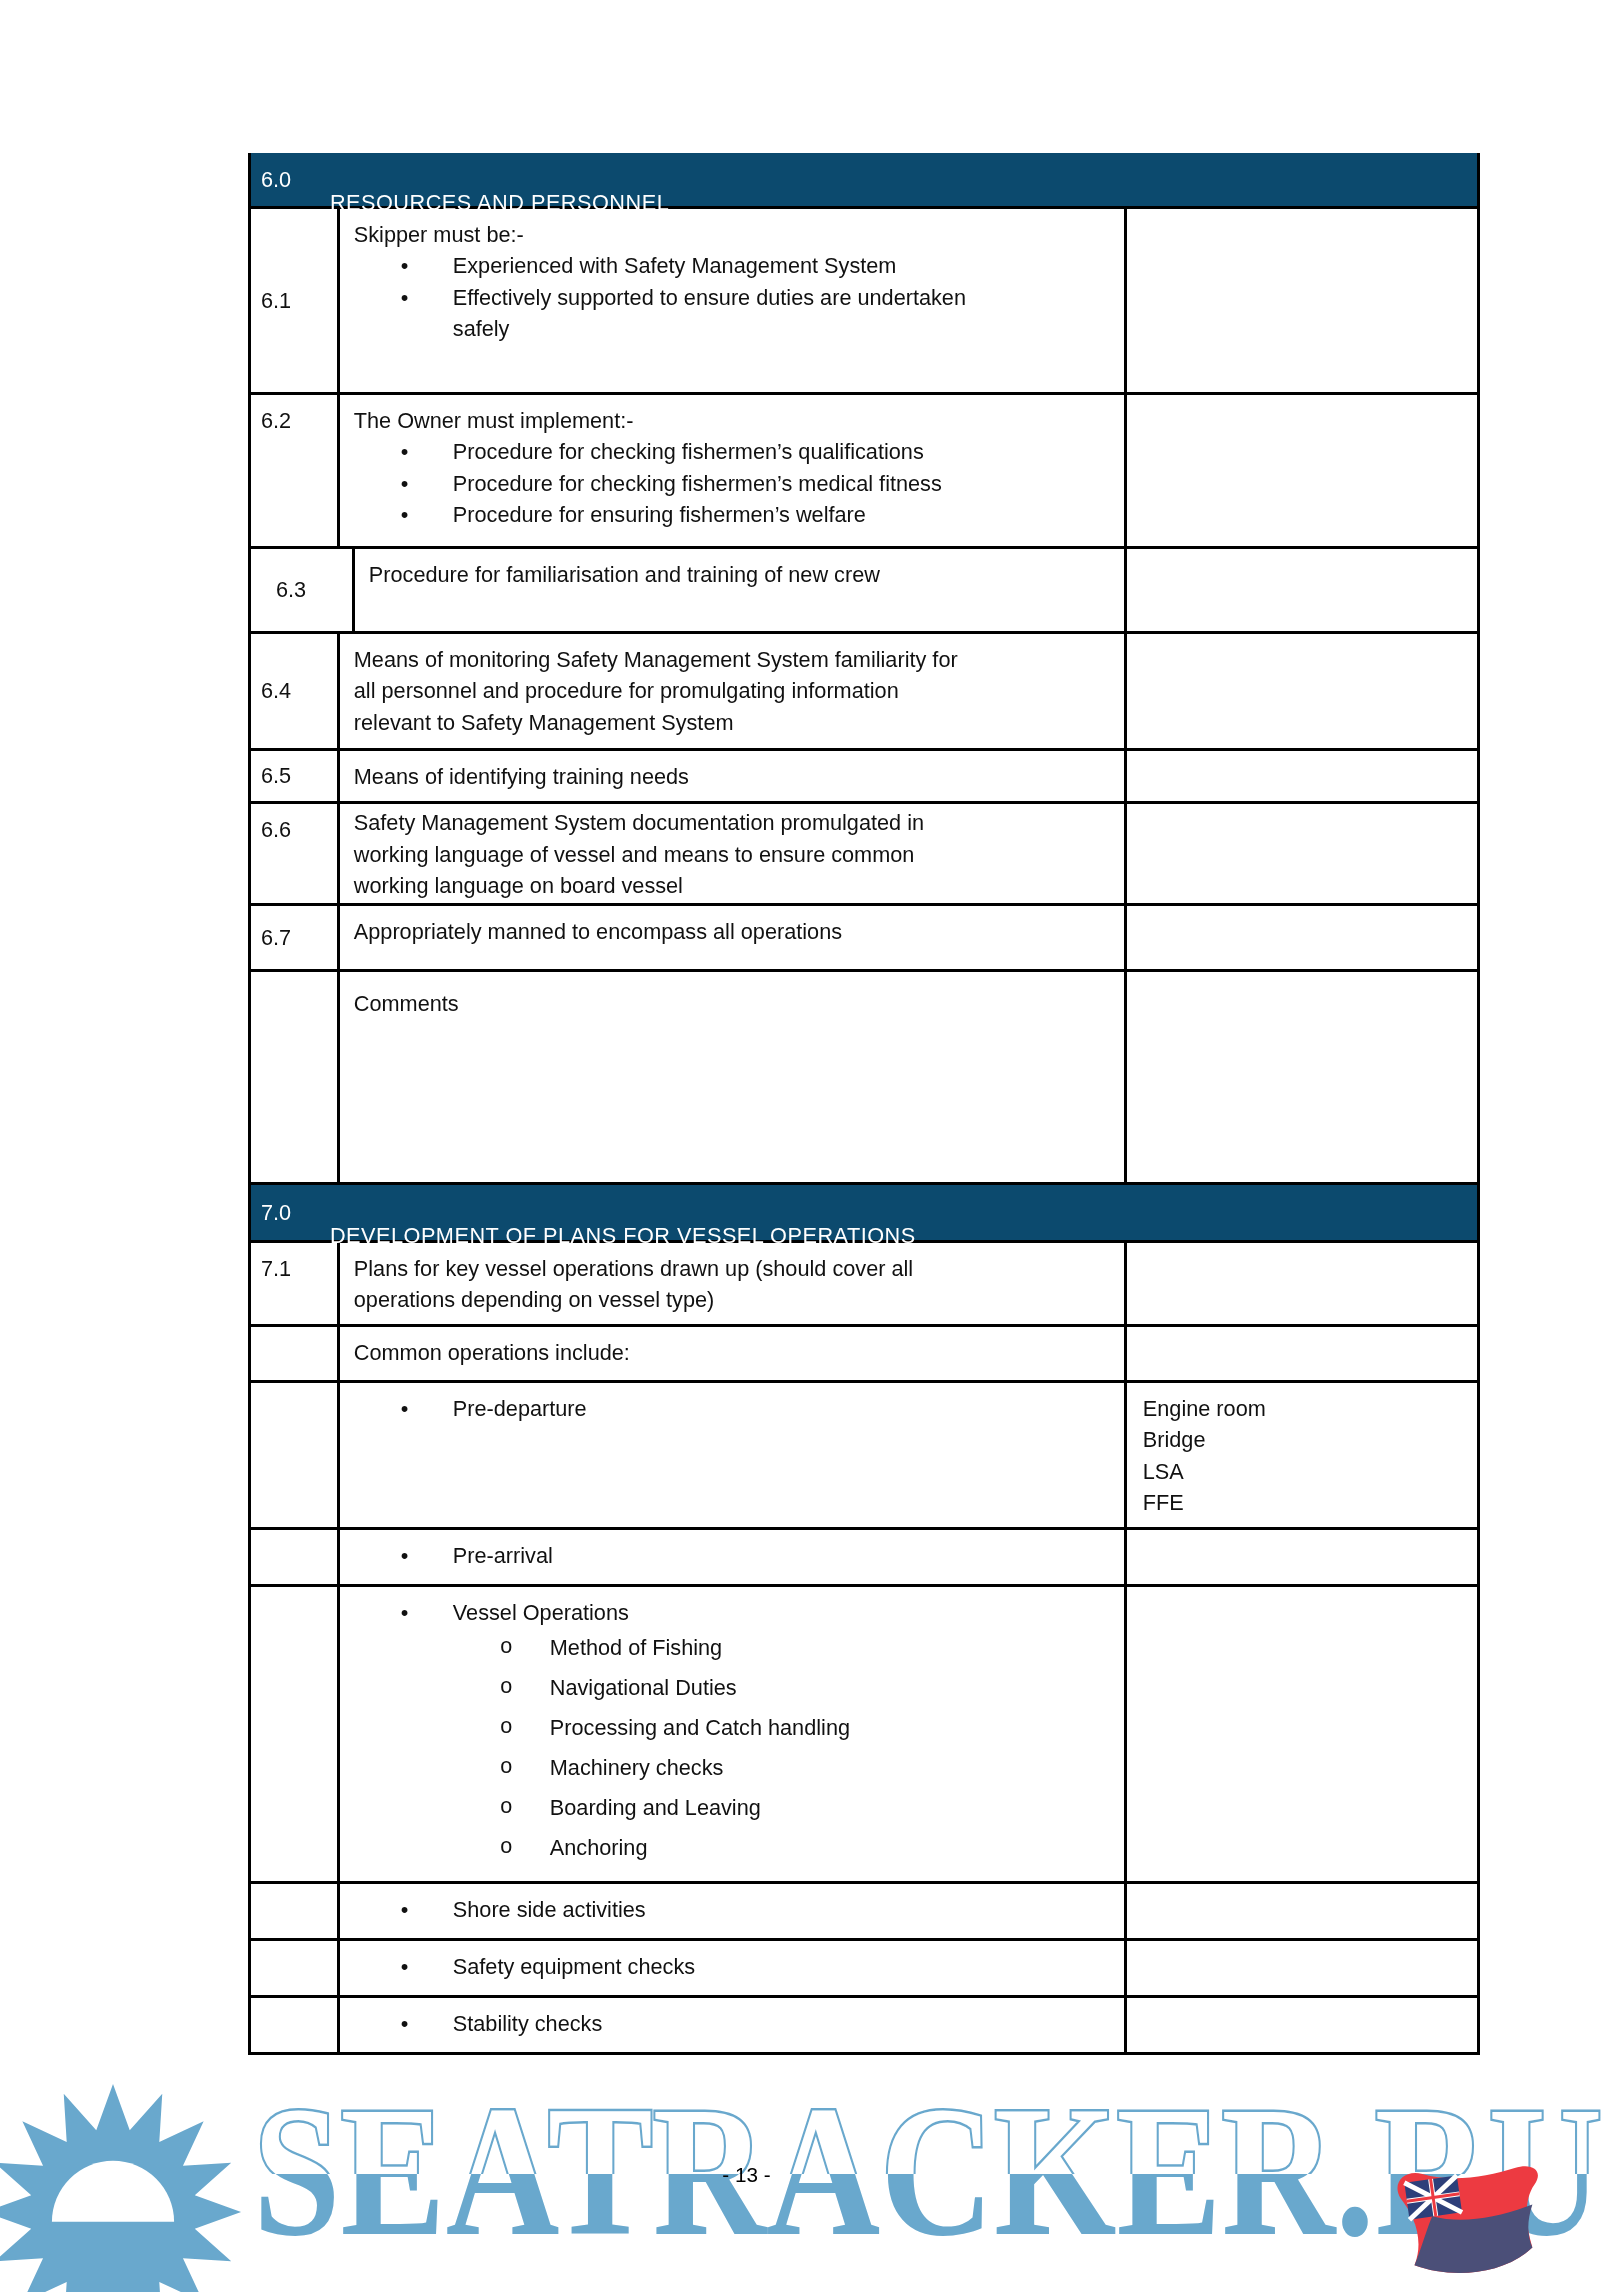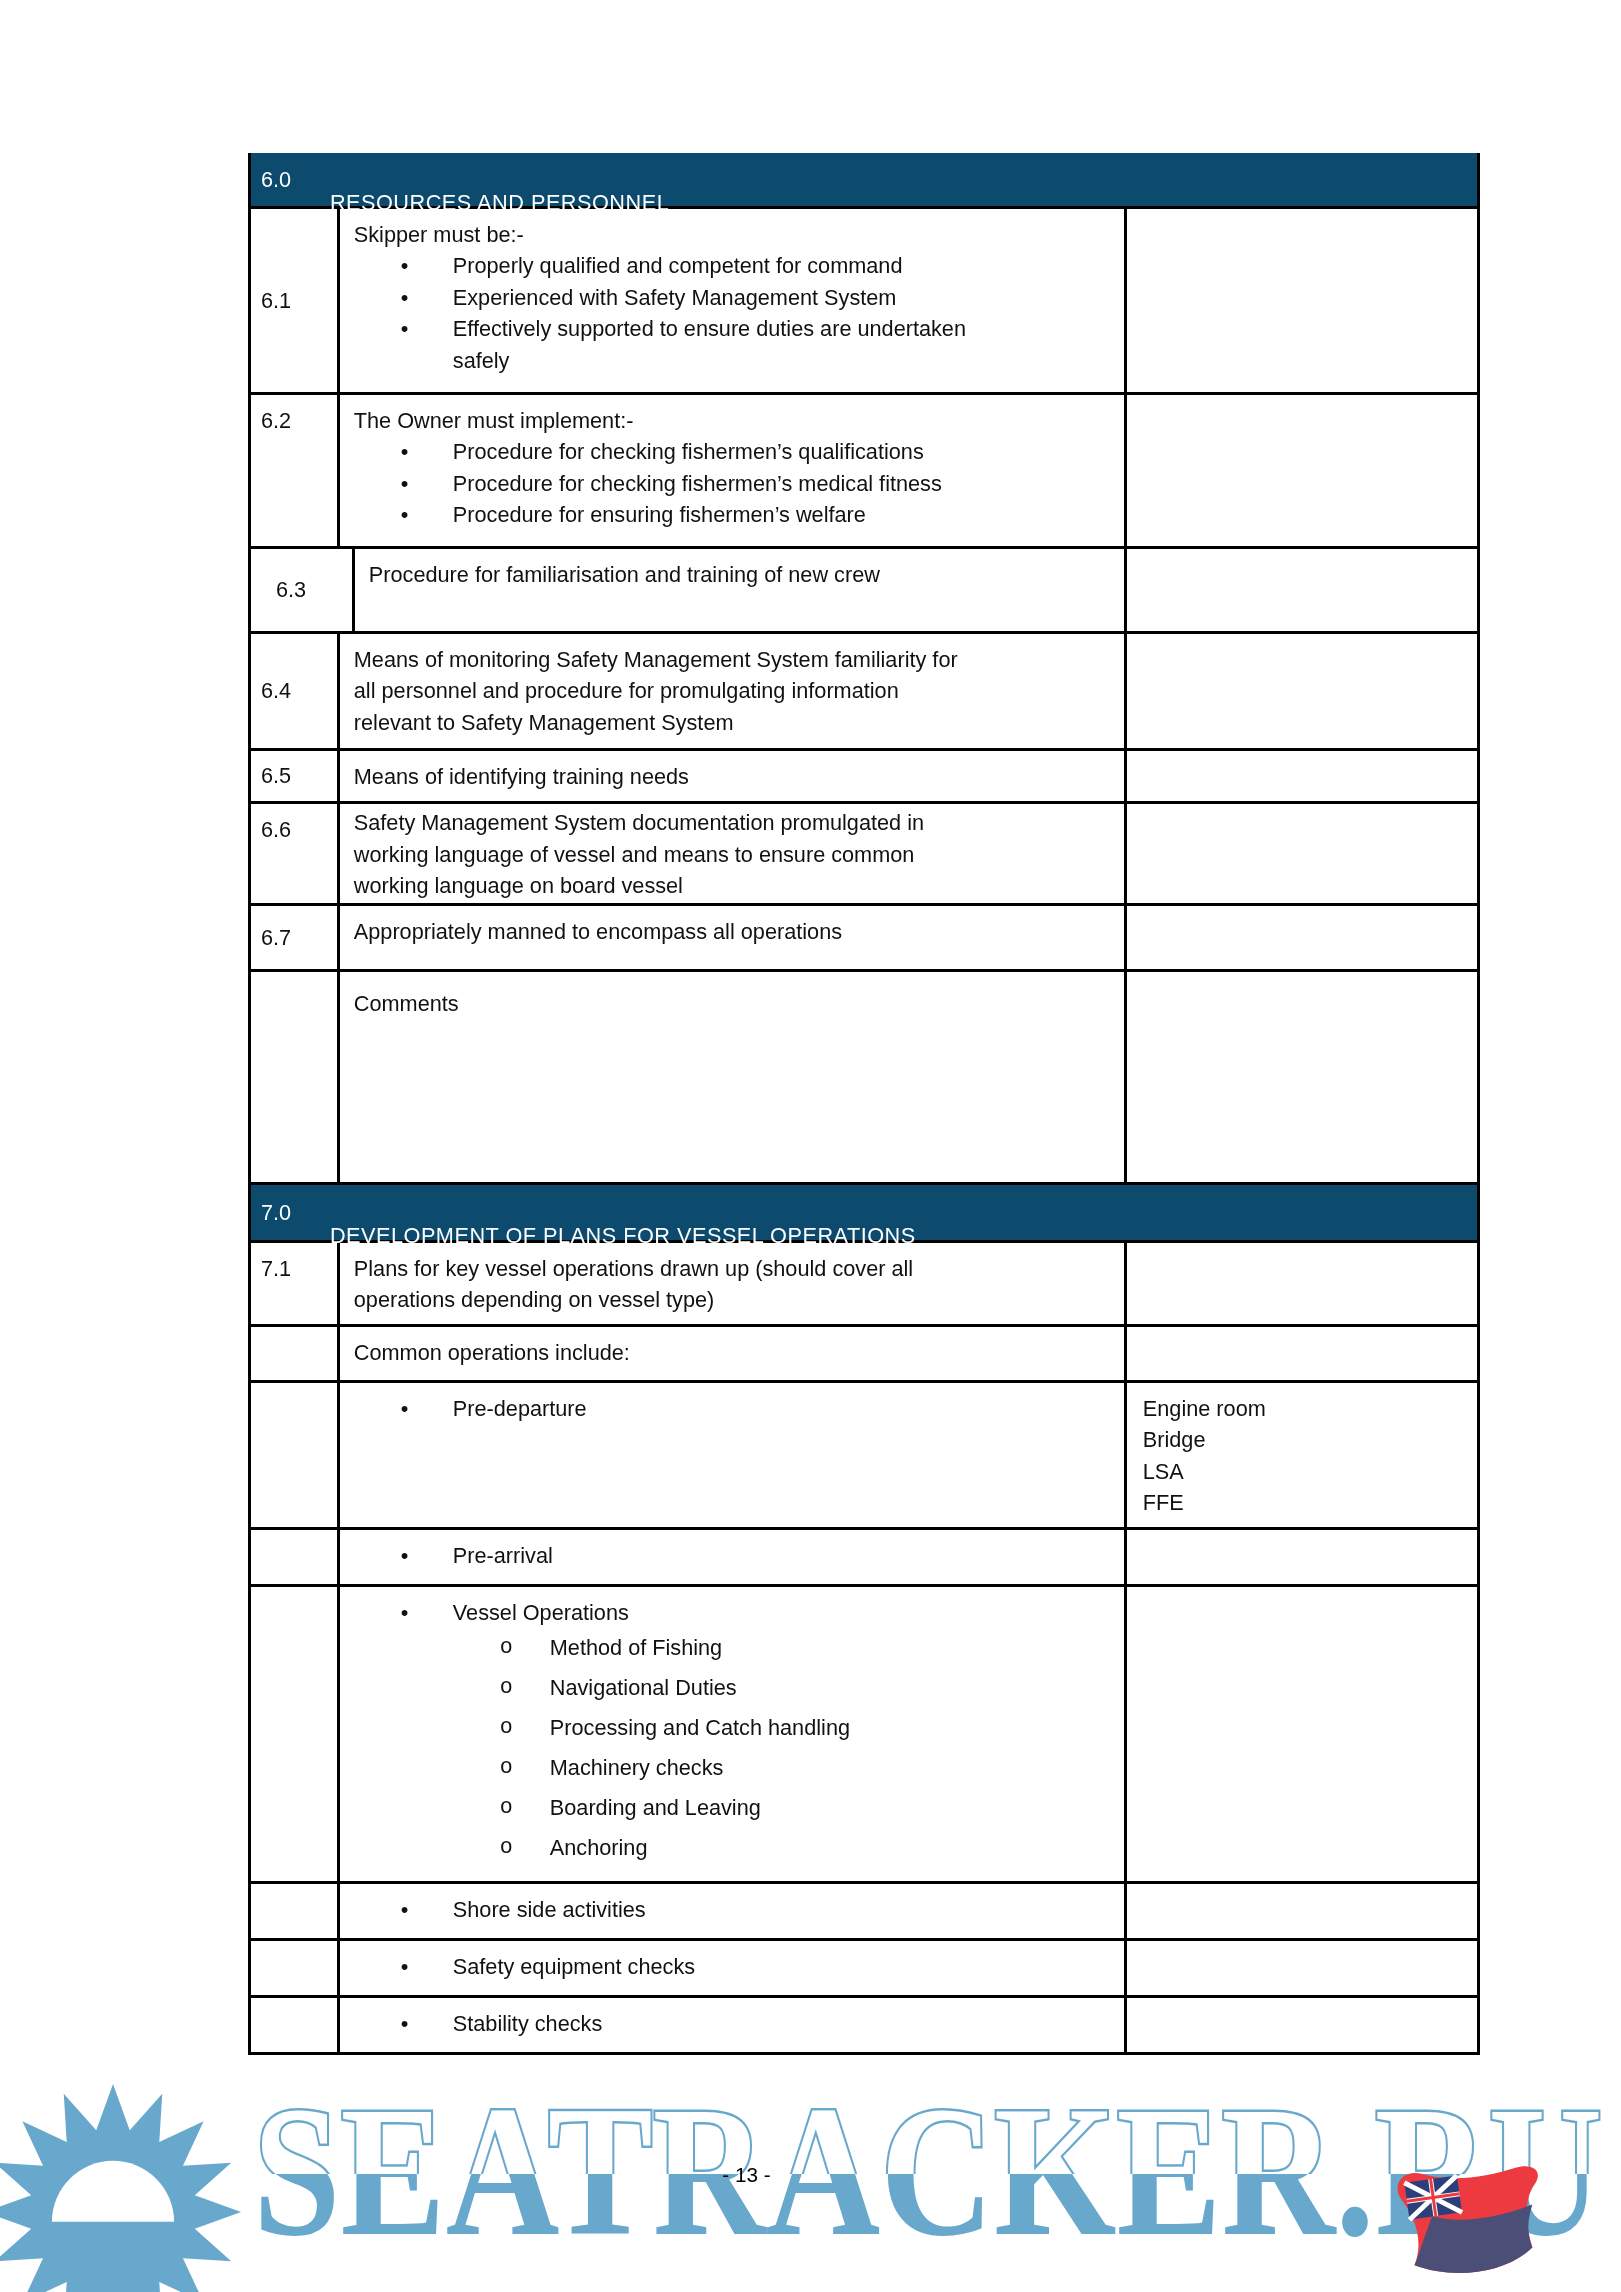--- a/index.html
+++ b/index.html
@@ -57,21 +57,20 @@
 
     <div class="trow band row-b6">
       <div class="band-num">6.0</div>
       <div class="band-title">RESOURCES AND PERSONNEL</div>
     </div>
 
     <div class="trow row-61">
       <div class="c1 vcenter">6.1</div>
       <div class="c2">
         <div>Skipper must be:-</div>
-        <div class="bullet"><span class="bmark"></span><span>Properly qualified and competent for command</span></div>
         <div class="bullet"><span class="bmark"></span><span>Experienced with Safety Management System</span></div>
         <div class="bullet">
             <span class="bmark"></span>
           <div>Effectively supported to ensure duties are undertaken</div>
           <div>safely</div>
         </div>
       </div>
       <div class="c3"></div>
     </div>
 

